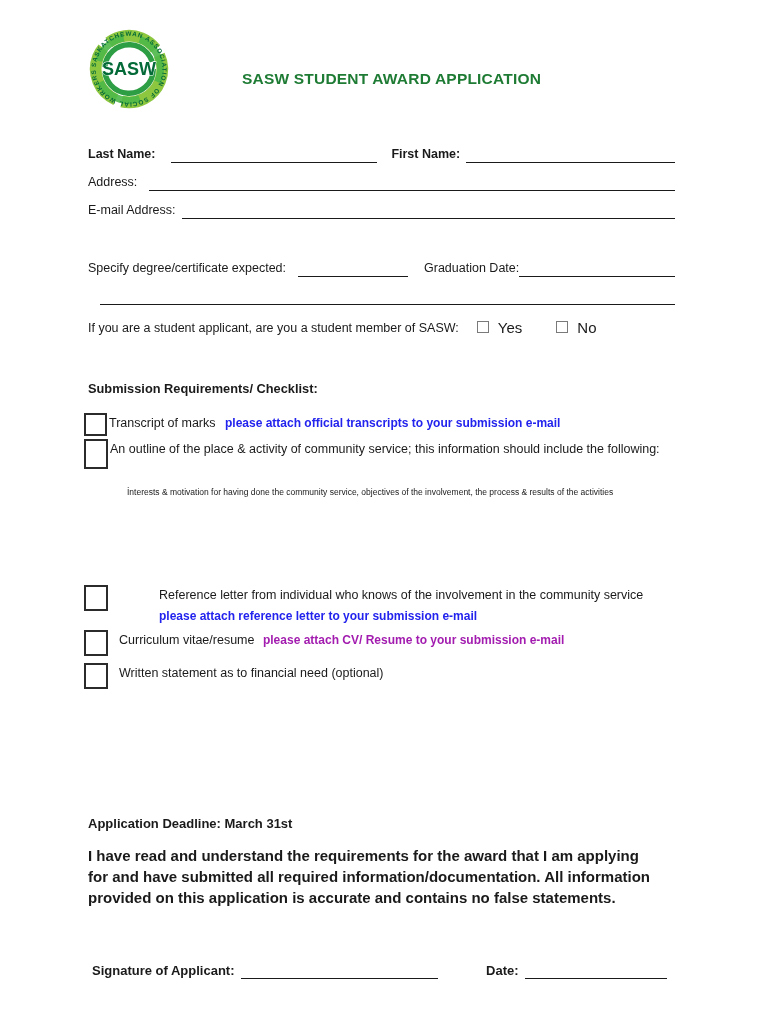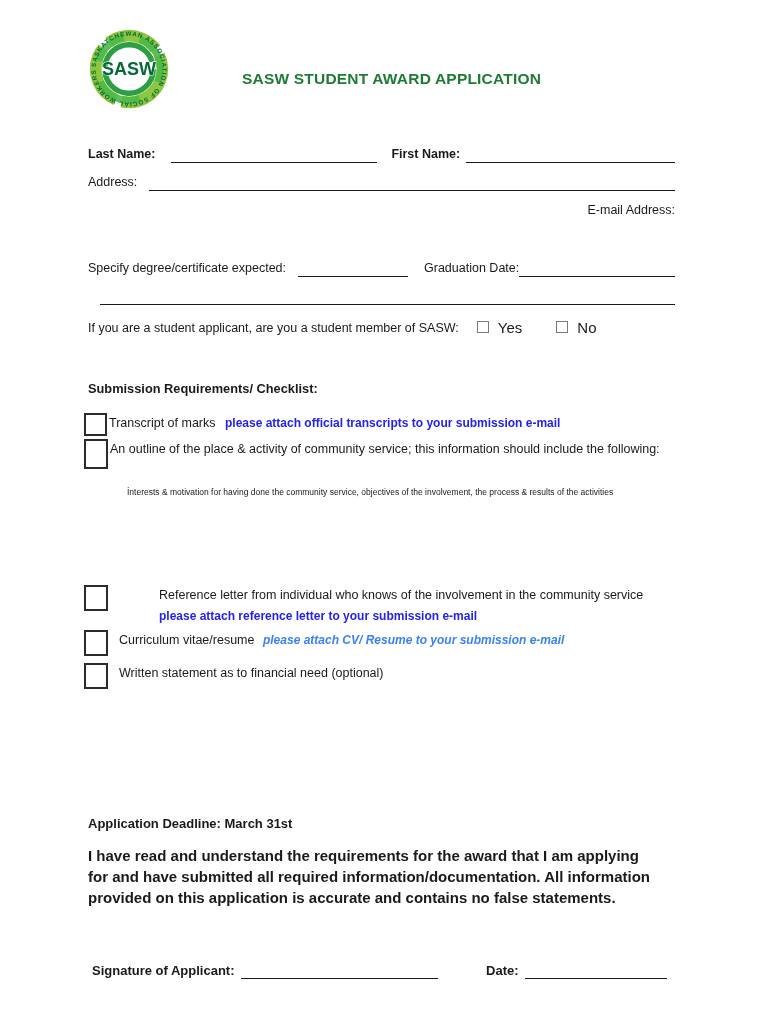--- a/index.html
+++ b/index.html
@@ -9,21 +9,21 @@
     background:#ffffff;
     font-family:"Liberation Sans", sans-serif;
     color:#1a1a1a;
     overflow:hidden;
   }
   .abs{position:absolute;}
   .doc-title{
     font-size:15.5px;font-weight:bold;letter-spacing:.2px;
     color:#1E7B34;white-space:nowrap;
   }
-  .row{display:flex;align-items:flex-end;}
+  .row{display:flex;}
   .lbl{font-size:12.5px;white-space:nowrap;line-height:17px;}
   .lbl.b{font-weight:bold;}
   .field{border-bottom:1.5px solid #1a1a1a;height:16px;}
   .grow{flex:1 1 auto;}
   .sp6{width:6px;flex:none;}
   .sp12{width:12px;flex:none;}
   .sp14{width:14px;flex:none;}
   .sp16{width:16px;flex:none;}
   .bigopt{font-size:15px;line-height:18px;white-space:nowrap;}
   .optbox{
@@ -74,21 +74,21 @@
     <span class="sp6"></span>
     <span class="field grow"></span>
   </div>
 
   <div class="abs row" style="left:88px;top:174px;width:587px;">
     <span class="lbl">Address:</span>
     <span class="sp12"></span>
     <span class="field grow"></span>
   </div>
 
-  <div class="abs row" style="left:88px;top:202px;width:587px;flex-direction:column;">
+  <div class="abs row" style="left:88px;top:202px;width:587px;">
     <span class="lbl">E-mail Address:</span>
     <span class="sp6"></span>
     <span class="field grow"></span>
   </div>
 
   <div class="abs row" style="left:88px;top:260px;width:587px;">
     <span class="lbl">Specify degree/certificate expected:</span>
     <span class="sp12"></span>
     <span class="field" style="width:110px;"></span>
     <span class="sp16"></span>
@@ -131,21 +131,21 @@
     <span class="ck-text" style="width:570px;">
       <span>Reference letter from individual who knows of the involvement in the community service</span><br>
       <span class="note" style="color:#2323EE;">please attach reference letter to your submission e-mail</span>
     </span>
   </div>
 
   <div class="abs ckrow" style="left:84px;top:630px;width:600px;">
     <span class="cb g2"></span>
     <span class="ck-text">
       <span>Curriculum vitae/resume</span>
-      <span class="note" style="color:#3b82f6;margin-left:5px;font-style:italic;">please attach CV/ Resume to your submission e-mail</span>
+      <span class="note" style="color:#a21caf;margin-left:5px;">please attach CV/ Resume to your submission e-mail</span>
     </span>
   </div>
 
   <div class="abs ckrow" style="left:84px;top:663px;width:600px;">
     <span class="cb g2"></span>
     <span class="ck-text">Written statement as to financial need (optional)</span>
   </div>
 
   <div class="abs deadline" style="left:88px;top:816px;">Application Deadline: March 31st</div>
 

